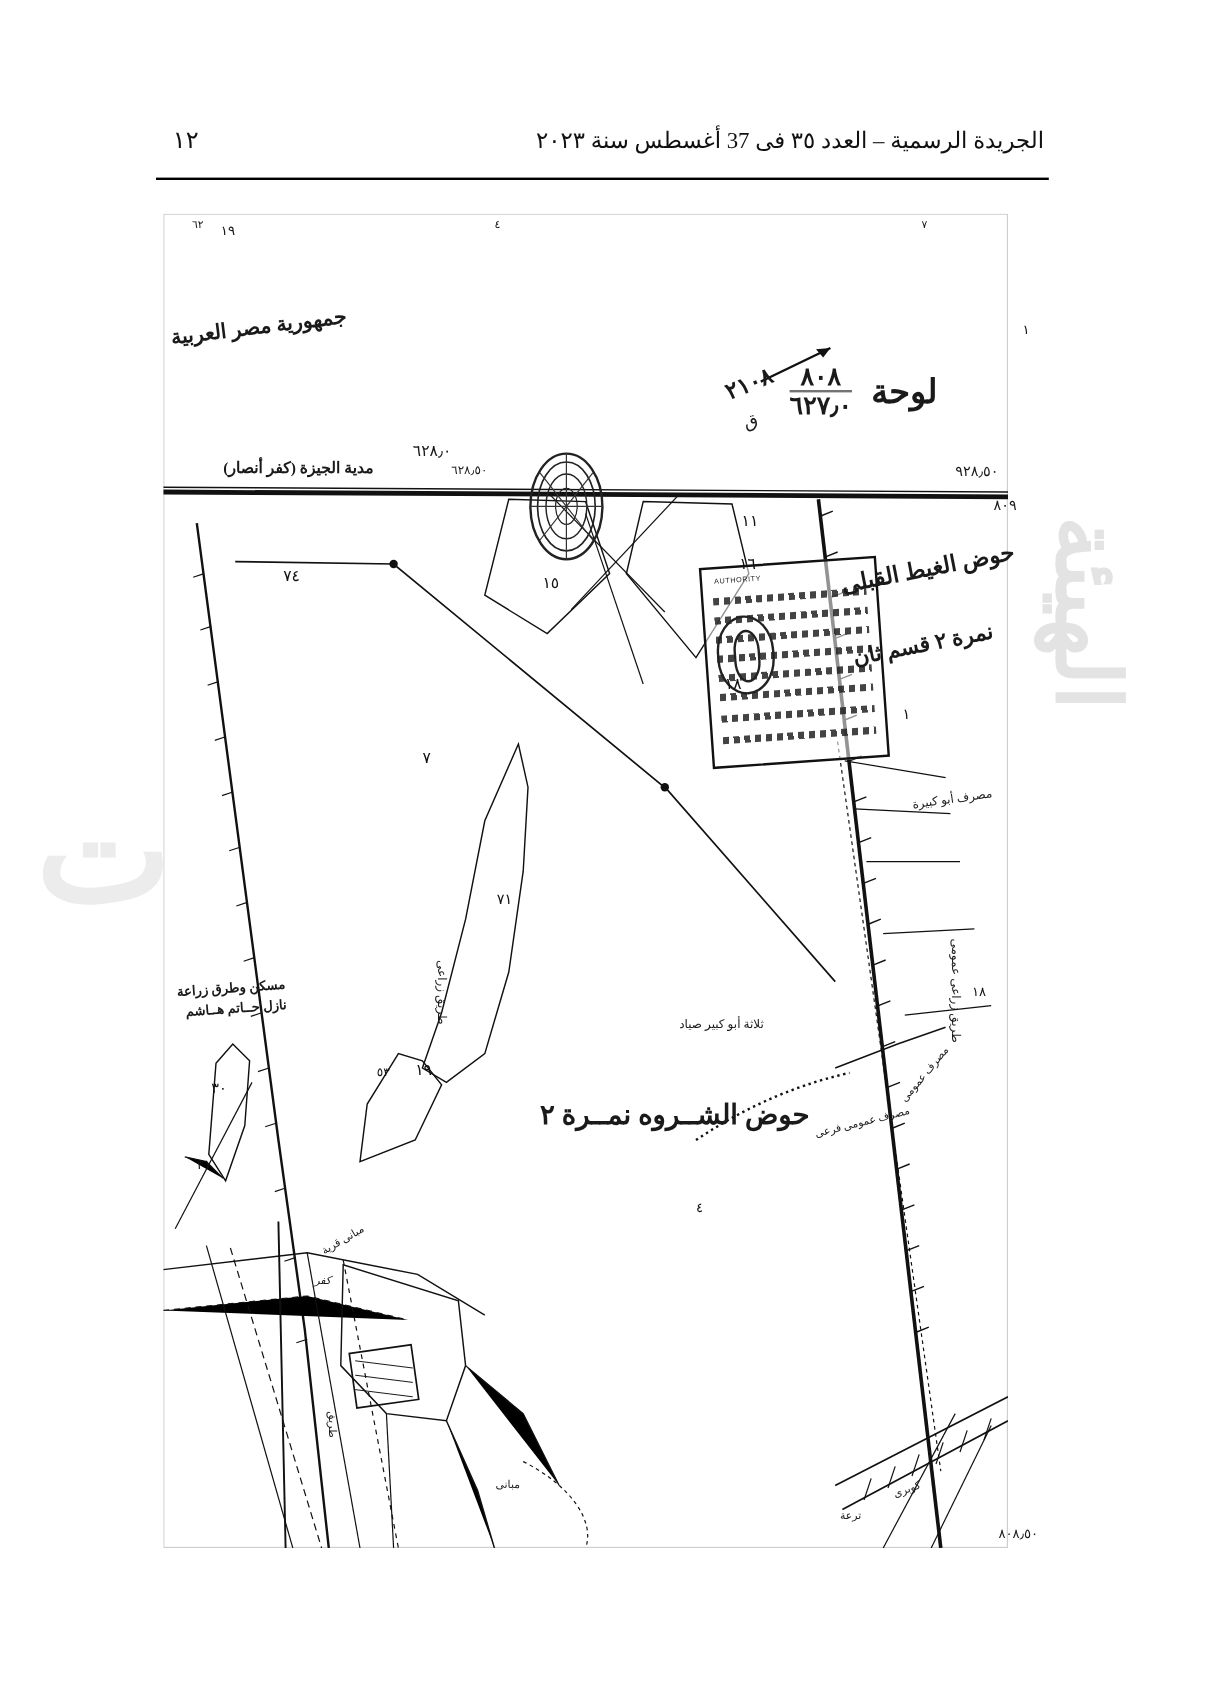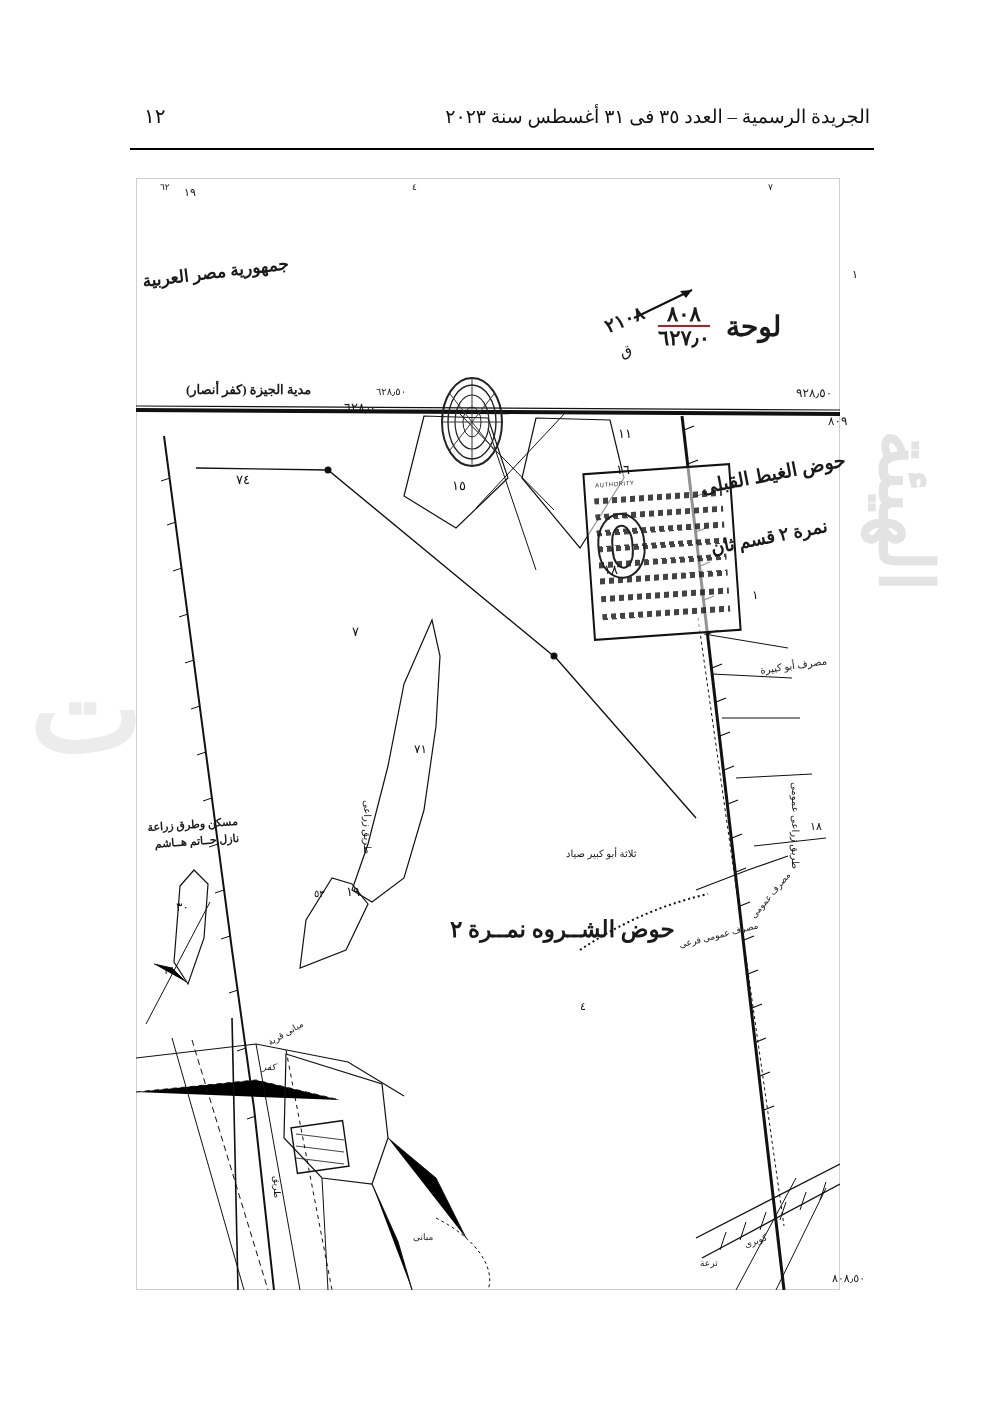--- a/index.html
+++ b/index.html
@@ -99,36 +99,36 @@
   .t-loha {
     top: 310px; left: 726px;
     font-size: 28px; font-weight: bold;
   }
   .t-loha-num {
     top: 303px; left: 658px;
     font-size: 21px; font-weight: bold;
     text-align: center;
     line-height: 1.05;
   }
-  .t-loha-num .frac-top { border-bottom: 2px solid #b91c1c; padding: 0 2px; display:block;}
+  .t-loha-num .frac-top { border-bottom: 2px solid #737373; padding: 0 2px; display:block;}
   .t-2108 {
     top: 308px; left: 604px;
     font-size: 19px; font-weight: bold;
     transform: rotate(-22deg);
   }
   .t-north-sym {
     top: 342px; left: 620px;
     font-size: 15px;
     transform: rotate(-14deg);
   }
   .t-kafr {
     top: 382px; left: 186px;
     font-size: 13px; font-weight: bold;
   }
-  .t-628 { top: 400px; left: 344px; font-size: 13px; }
+  .t-628 { top: 368px; left: 344px; font-size: 13px; }
   .t-628b { top: 386px; left: 376px; font-size: 10px; }
   .t-928 { top: 386px; left: 796px; font-size: 12px; }
   .t-809 { top: 414px; left: 828px; font-size: 12px; }
   .t-8085 { top: 1272px; left: 832px; font-size: 11px; }
 
   .t-hawd-ghait1 {
     top: 462px; left: 700px;
     font-size: 19px; font-weight: bold;
     transform: rotate(-11deg);
   }
@@ -233,21 +233,21 @@
     top: 8px; left: 10px;
     font-size: 6px; letter-spacing: .5px;
     color: #222; font-family: "Liberation Sans", sans-serif;
   }
 </style>
 </head>
 <body>
 
 <div class="page-header">
   <div class="header-row">
-    <span class="header-title">الجريدة الرسمية – العدد ٣٥ فى ٣١ أغسطس سنة ٢٠٢٣</span>
+    <span class="header-title">الجريدة الرسمية – العدد ٣٥ فى 37 أغسطس سنة ٢٠٢٣</span>
     <span class="header-pageno">١٢</span>
   </div>
   <div class="header-rule"></div>
 </div>
 
 <div class="wm wm-1">الهيئة</div>
 <div class="wm wm-2">إجراءات</div>
 
 <div class="plate">
 

